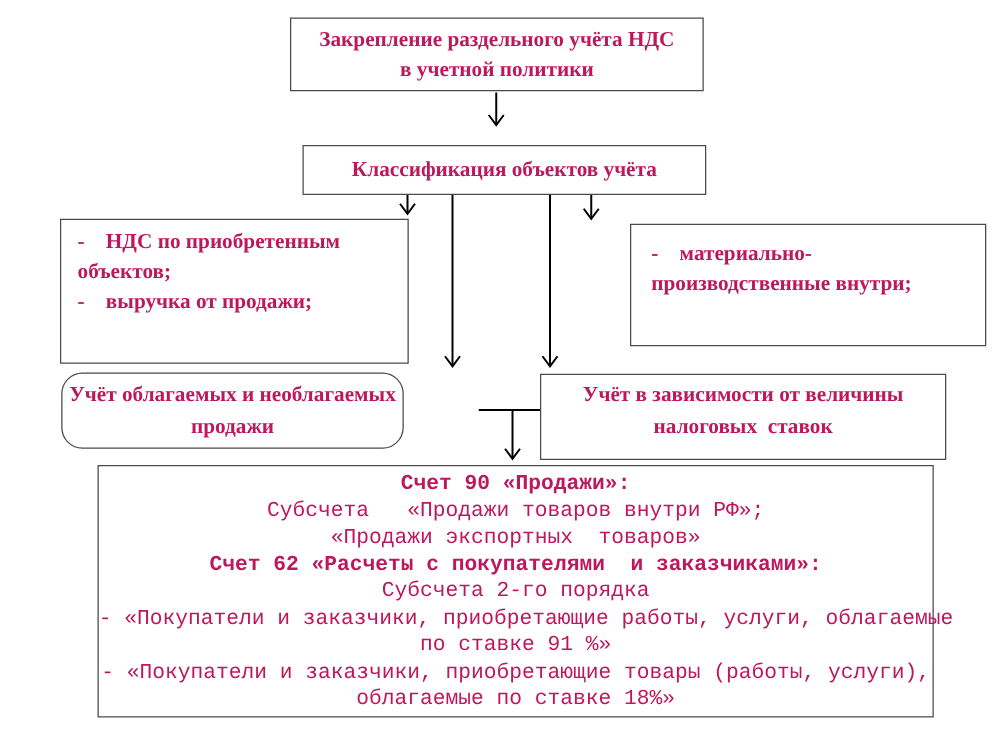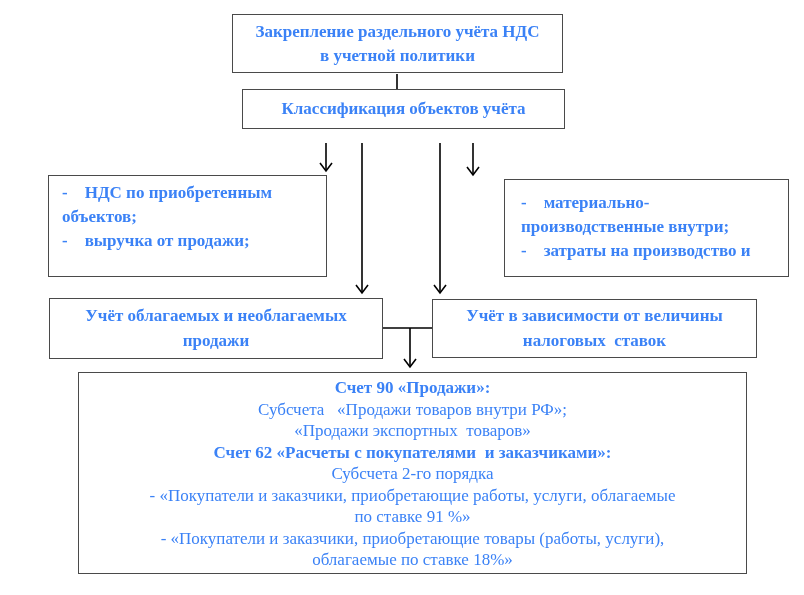--- a/index.html
+++ b/index.html
@@ -6,46 +6,46 @@
     margin: 0;
     padding: 0;
     background: #ffffff;
   }
   .stage {
     position: relative;
     width: 804px;
     height: 595px;
     background: #ffffff;
     font-family: "Liberation Serif", "DejaVu Serif", serif;
-    color: #3b82f6;
+    color: #be185d;
     overflow: hidden;
   }
   .arrows {
     position: absolute;
     left: 0;
     top: 0;
     pointer-events: none;
   }
   .box {
     position: absolute;
     box-sizing: border-box;
     background: #ffffff;
     border: 1px solid #4a4a4a;
     font-size: 17px;
     font-weight: bold;
     text-align: center;
     line-height: 24px;
   }
   .b-policy   { left: 232px; top: 14px;  width: 331px; height: 59px;  padding-top: 5px; }
-  .b-class    { left: 242px; top: 89px; width: 323px; height: 40px;  line-height: 37px; }
-  .b-vat      { left: 48px;  top: 175px; width: 279px; height: 102px; text-align: left; padding: 5px 6px 0 13px; line-height: 24px; }
+  .b-class    { left: 242px; top: 116px; width: 323px; height: 40px;  line-height: 37px; }
+  .b-vat      { left: 48px;  top: 175px; width: 279px; height: 116px; text-align: left; padding: 5px 6px 0 13px; line-height: 24px; }
   .b-inv      { left: 472px; top: 179px; width: 285px; height: 98px;  text-align: left; padding: 11px 6px 0 16px; line-height: 24px; margin-left: 32px; }
-  .b-taxops   { left: 49px;  top: 298px; width: 334px; height: 61px;  padding-top: 4px; line-height: 25px; }
-  .b-rates    { left: 432px; top: 299px; width: 325px; height: 59px;  padding-top: 3px; line-height: 25px; }
-  .b-accounts { left: 78px;  top: 372px; width: 669px; height: 202px; font-weight: normal; padding-top: 4px; line-height: 21.5px; }
+  .b-taxops   { left: 49px;  top: 298px; width: 274px; height: 61px;  padding-top: 4px; line-height: 25px; border-radius: 17px; }
+  .b-rates    { left: 432px; top: 299px; width: 325px; height: 69px;  padding-top: 3px; line-height: 25px; }
+  .b-accounts { left: 78px;  top: 372px; width: 669px; height: 202px; font-weight: normal; padding-top: 4px; line-height: 21.5px; font-family: Liberation Mono, monospace; }
   .b-accounts .bold { font-weight: bold; }
   .line { white-space: nowrap; }
 </style>
 </head>
 <body>
 
 <div class="stage">
 
   <svg class="arrows" width="804" height="595" viewBox="0 0 804 595" fill="none" stroke="#000000" stroke-width="1.6">
 
@@ -91,21 +91,20 @@
 
   <div class="box b-vat">
     <div class="line">-&nbsp;&nbsp;&nbsp;&nbsp;НДС по приобретенным</div>
     <div class="line">объектов;</div>
     <div class="line">-&nbsp;&nbsp;&nbsp;&nbsp;выручка от продажи;</div>
   </div>
 
   <div class="box b-inv">
     <div class="line">-&nbsp;&nbsp;&nbsp;&nbsp;материально-</div>
     <div class="line">производственные внутри;</div>
-    <div class="line">-&nbsp;&nbsp;&nbsp;&nbsp;затраты на производство и</div>
   </div>
 
   <div class="box b-taxops">
     <div class="line">Учёт облагаемых и необлагаемых</div>
     <div class="line">продажи</div>
   </div>
 
   <div class="box b-rates">
     <div class="line">Учёт в зависимости от величины</div>
     <div class="line">налоговых&nbsp; ставок</div>

